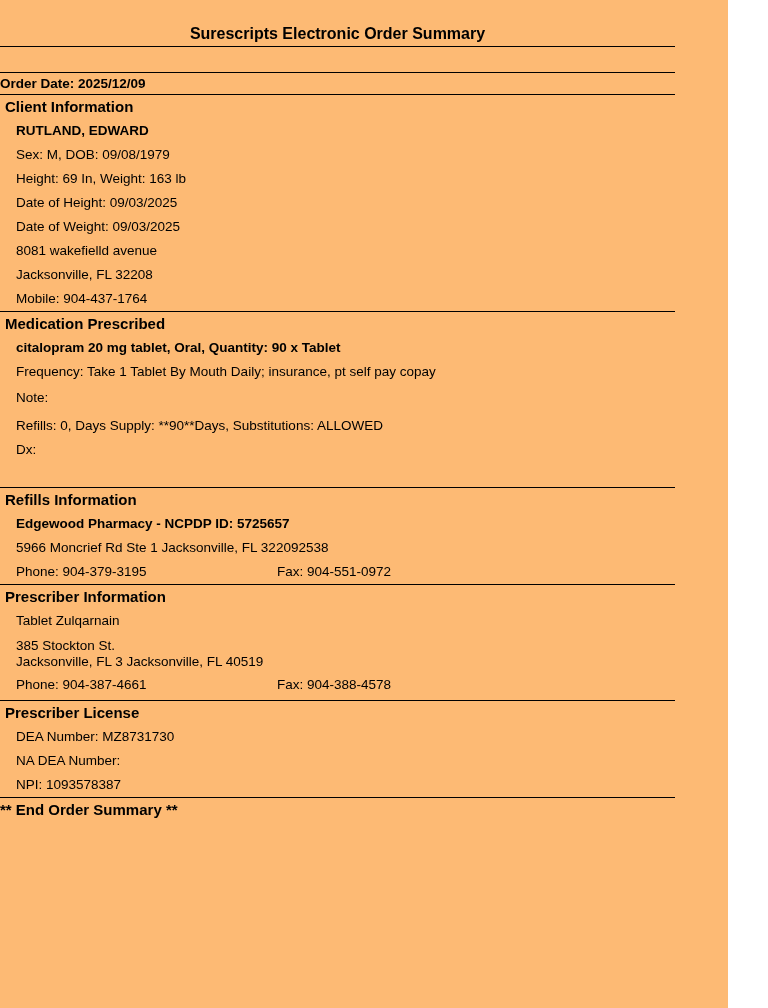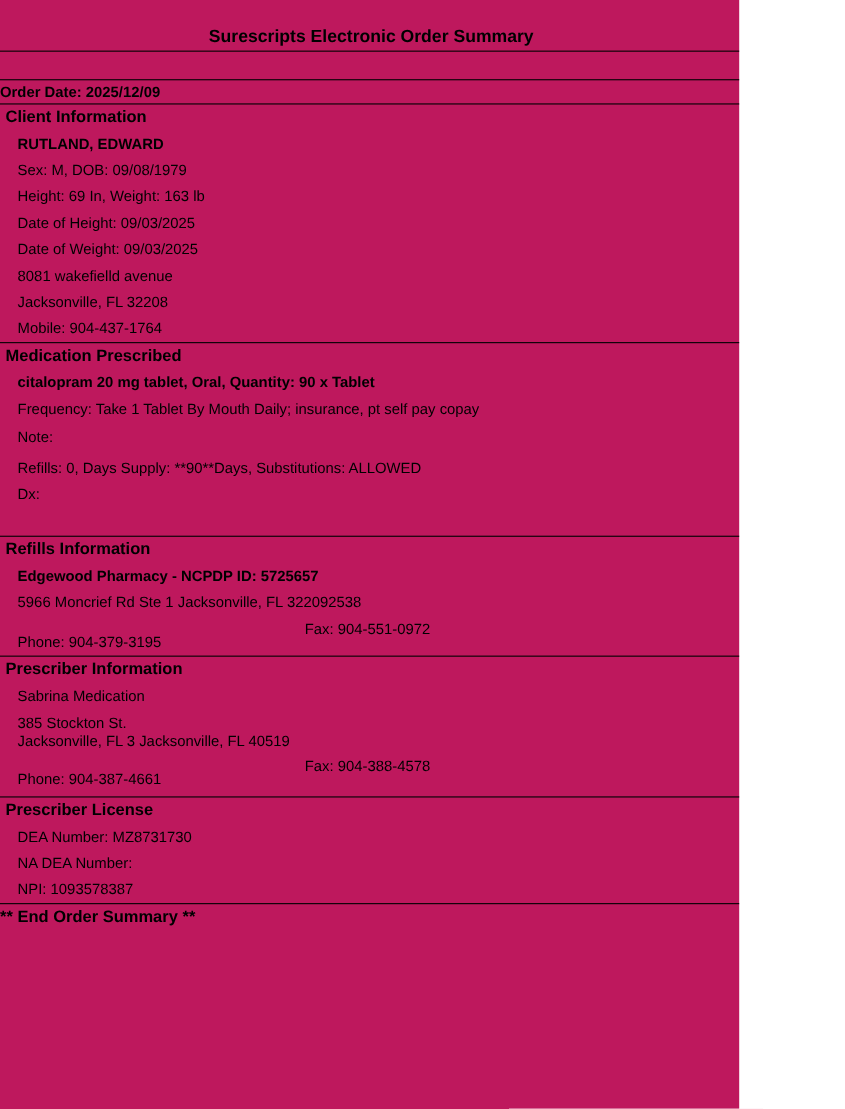--- a/index.html
+++ b/index.html
@@ -1,20 +1,20 @@
 <!DOCTYPE html>
 <html><head>
 <meta charset="utf-8">
 <style>
   * { margin:0; padding:0; box-sizing:border-box; }
   html,body { background:#ffffff; }
   .page {
     position:relative;
-    width:672px; height:1008px;
-    background:#be185d;
+    width:728px; height:1008px;
+    background:#fdba74;
     color:#000000;
     font-family:"Liberation Sans", sans-serif;
     overflow:hidden;
   }
   .content { width:675px; }
   .rule-bottom { border-bottom:1.5px solid #000000; }
 
   .title-block {
     height:47px;
     padding-top:25px;
@@ -35,21 +35,21 @@
   }
   .body-line {
     font-size:13.5px;
     line-height:24px;
     padding-left:16px;
     white-space:pre;
   }
   .bold-line { font-weight:bold; }
 
   .phonefax { display:flex; }
-  .phonefax .phone-cell { width:277px;margin-top:12px; }
+  .phonefax .phone-cell { width:277px; }
   .phonefax .fax-cell { flex:1; padding-left:0; }
 
   .addr-2line {
     font-size:13.5px;
     line-height:15.5px;
     padding-left:16px;
     padding-top:5px;
     padding-bottom:4px;
     white-space:pre;
   }
@@ -103,21 +103,21 @@
       <div class="body-line bold-line">Edgewood Pharmacy - NCPDP ID: 5725657</div>
       <div class="body-line">5966 Moncrief Rd Ste 1 Jacksonville, FL 322092538</div>
       <div class="phonefax">
         <div class="body-line phone-cell">Phone: 904-379-3195</div>
         <div class="body-line fax-cell">Fax: 904-551-0972</div>
       </div>
     </div>
 
     <div class="sec-prescriber rule-bottom">
       <div class="section-heading">Prescriber Information</div>
-      <div class="body-line">Sabrina Medication</div>
+      <div class="body-line">Tablet Zulqarnain</div>
       <div class="addr-2line"><span>385 Stockton St.</span><br><span>Jacksonville, FL 3 Jacksonville, FL 40519</span></div>
       <div class="phonefax">
         <div class="body-line phone-cell">Phone: 904-387-4661</div>
         <div class="body-line fax-cell">Fax: 904-388-4578</div>
       </div>
     </div>
 
     <div class="sec-license rule-bottom">
       <div class="section-heading">Prescriber License</div>
       <div class="body-line">DEA Number: MZ8731730</div>

